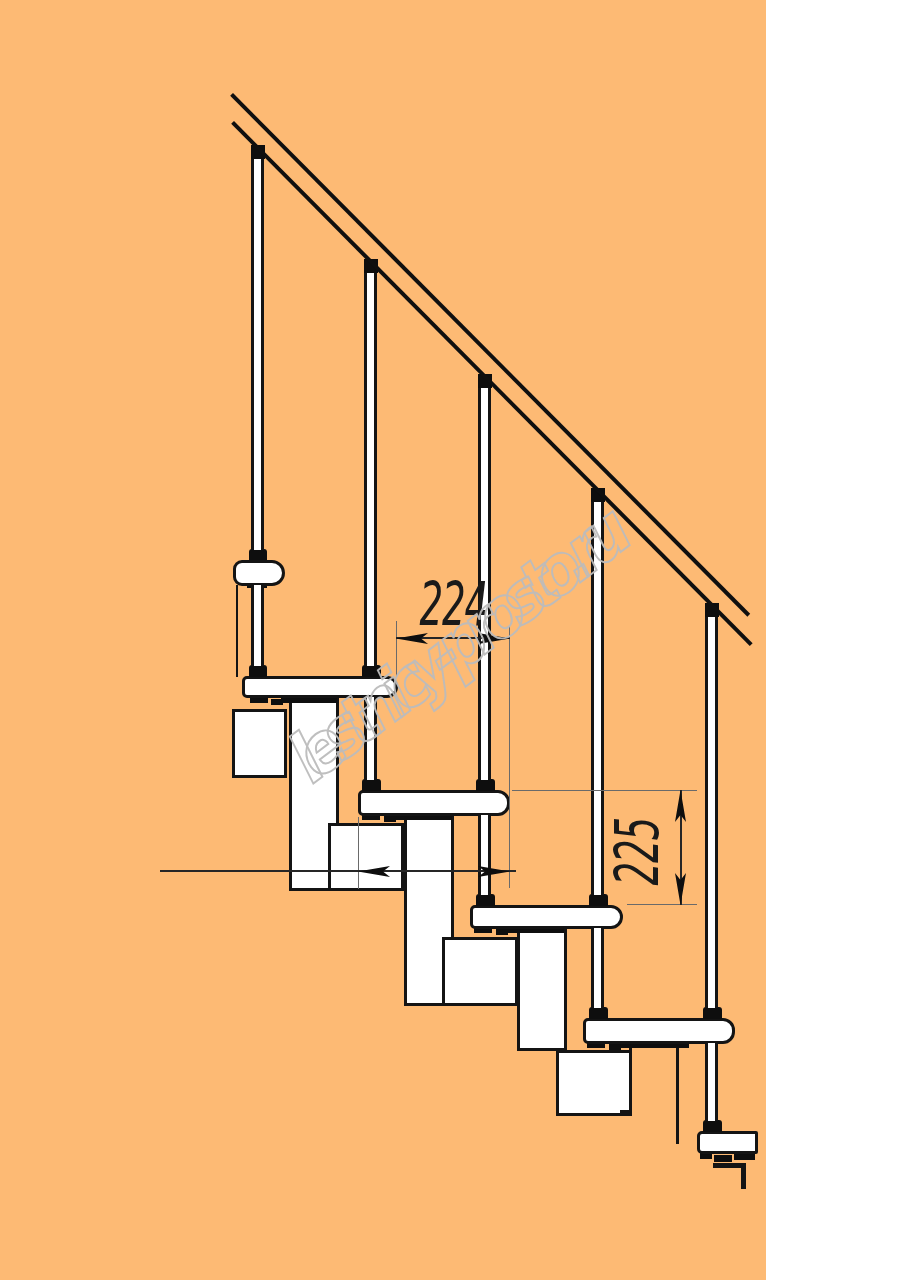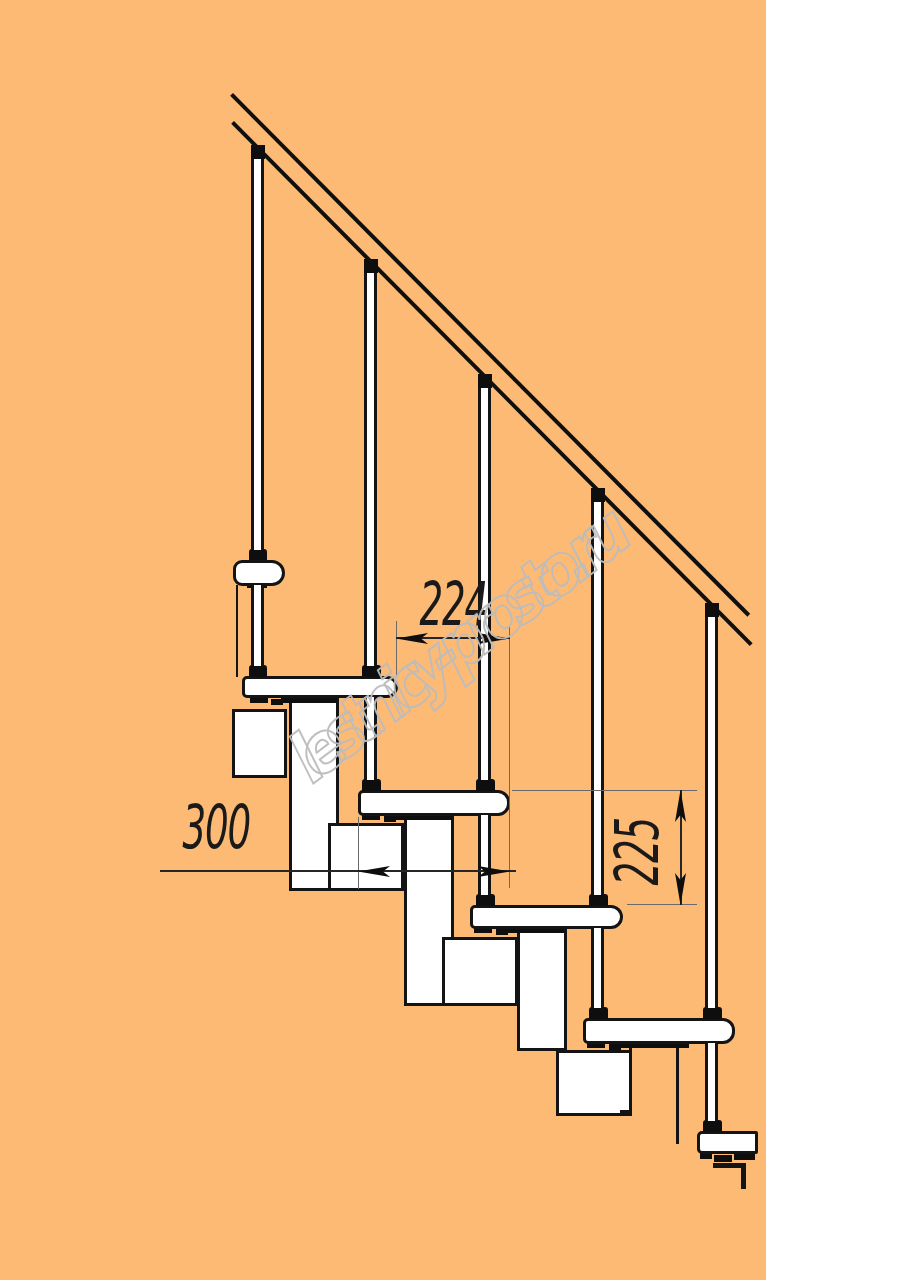--- a/index.html
+++ b/index.html
@@ -134,23 +134,20 @@
   <div class="arr left" style="left:396px;top:633px;"></div>
   <div class="arr right" style="left:478px;top:633px;"></div>
   <div class="dimtxt" style="left:390px;top:577px;width:126px;height:54px;">
     <span>224</span>
   </div>
 
   <div class="ext" style="left:358px;top:817px;width:1px;height:72px;"></div>
   <div class="dim" style="left:160px;top:870px;width:356px;height:2px;"></div>
   <div class="arr left" style="left:358px;top:866px;"></div>
   <div class="arr right" style="left:478px;top:866px;"></div>
-  <div class="dimtxt" style="left:153px;top:800px;width:126px;height:54px;">
-    <span>300</span>
-  </div>
 
   <div class="ext" style="left:512px;top:790px;width:185px;height:1px;"></div>
   <div class="ext" style="left:627px;top:904px;width:70px;height:1px;"></div>
   <div class="dim" style="left:680px;top:790px;width:2px;height:115px;"></div>
   <div class="arr up" style="left:675px;top:790px;"></div>
   <div class="arr down" style="left:675px;top:873px;"></div>
   <div class="dimtxt rot90" style="left:577px;top:825px;width:120px;height:54px;">
     <span>225</span>
   </div>
 

